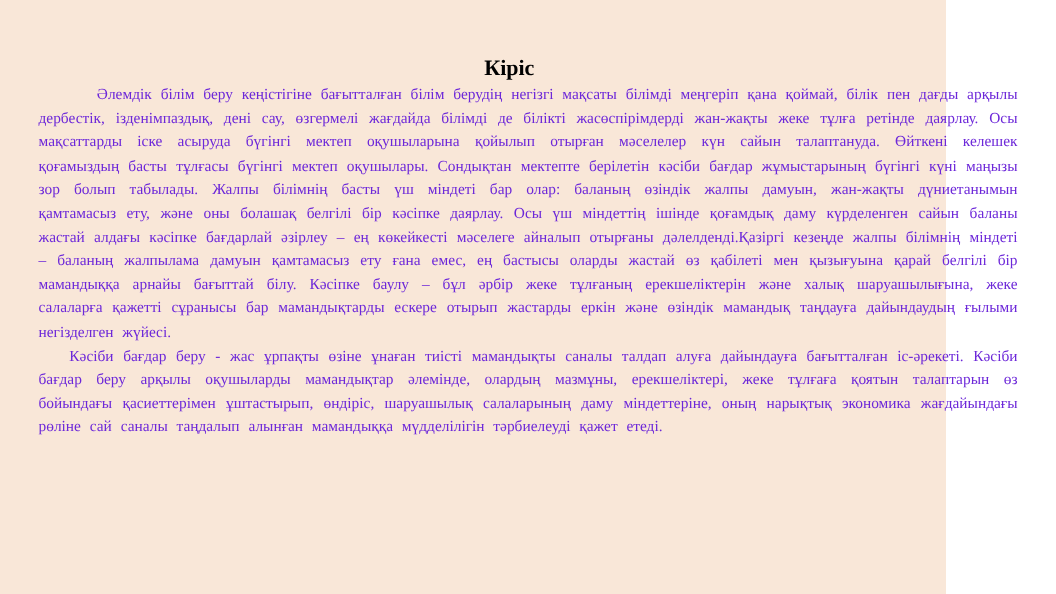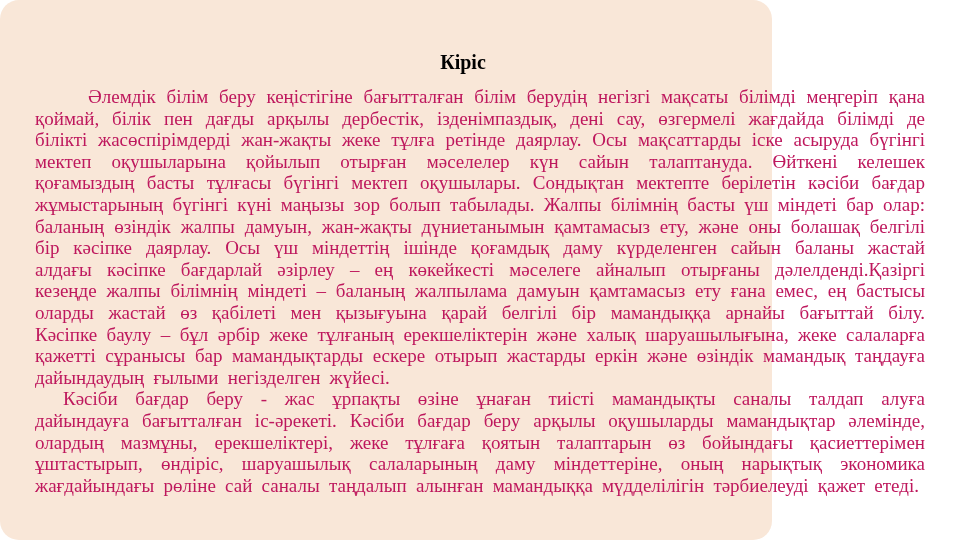--- a/index.html
+++ b/index.html
@@ -7,52 +7,51 @@
     padding: 0;
   }
   body {
     width: 960px;
     height: 540px;
     overflow: hidden;
     font-family: "Liberation Serif", serif;
   }
   .slide {
     position: relative;
-    width: 772px;
+    width: 860px;
     height: 540px;
     background: #f9e7d8;
     color: #000000;
-    border-radius: 19px;
   }
   .title {
     position: absolute;
     top: 48px;
     left: 0;
     width: 926px;
     text-align: center;
     font-weight: bold;
     font-size: 20px;
     line-height: 28px;
     z-index: 2;
     color: #000000;
   }
   .title .title-line {
     display: block;
   }
   .body-text {
     position: absolute;
-    top: 86px;
+    top: 76px;
     left: 35px;
     width: 890px;
     z-index: 1;
-    font-size: 19px;
+    font-size: 14px;
     line-height: 21.6px;
     text-align: justify;
     word-spacing: 4.5px;
-    color: #be185d;
+    color: #6d28d9;
   }
   .body-text p {
     margin: 0;
     padding: 0;
   }
   .body-text p.para-1 {
     text-indent: 53px;
   }
   .body-text p.para-2 {
     text-indent: 28px;

